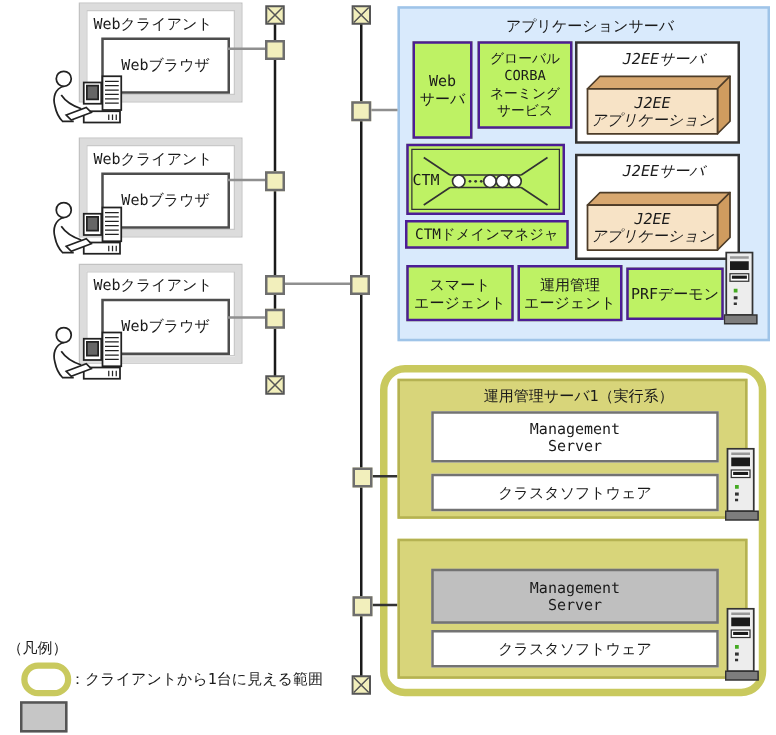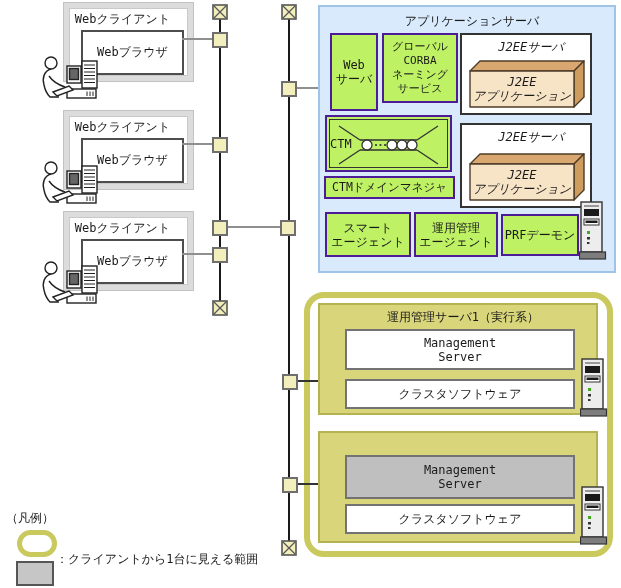--- a/index.html
+++ b/index.html
@@ -38,21 +38,21 @@
               border:6px solid #c9c95e;border-radius:20px;z-index:2;}
   .greenbox{position:absolute;width:276px;height:108px;background:#d8d57a;border:2px solid #b5b252;z-index:3;}
   .gwhite{position:absolute;left:25px;background:#fff;border:2px solid #737373;box-sizing:border-box;
           width:230px;display:flex;align-items:center;justify-content:center;z-index:4;}
   .gray-fill{background:#bfbfbf;}
   .tower{position:absolute;z-index:6;}
   
   .legend-stadium{position:absolute;left:17px;top:530px;width:30px;height:17px;background:#fff;
                   border:5px solid #c9c95e;border-radius:14px;}
   .legend-gray{position:absolute;left:16px;top:561px;width:34px;height:21px;background:#c6c6c6;border:2px solid #555;}
-  .legend-text{position:absolute;line-height:14px;margin-top:16px;}
+  .legend-text{position:absolute;line-height:14px;}
 </style>
 </head>
 <body>
 
 <div id="stage">
 
   <div class="vline" style="left:219px;top:12px;height:296px"></div>
   <div class="vline" style="left:288px;top:12px;height:536px"></div>
 
   <div class="hline gray" style="left:182px;top:38px;width:32px"></div>

